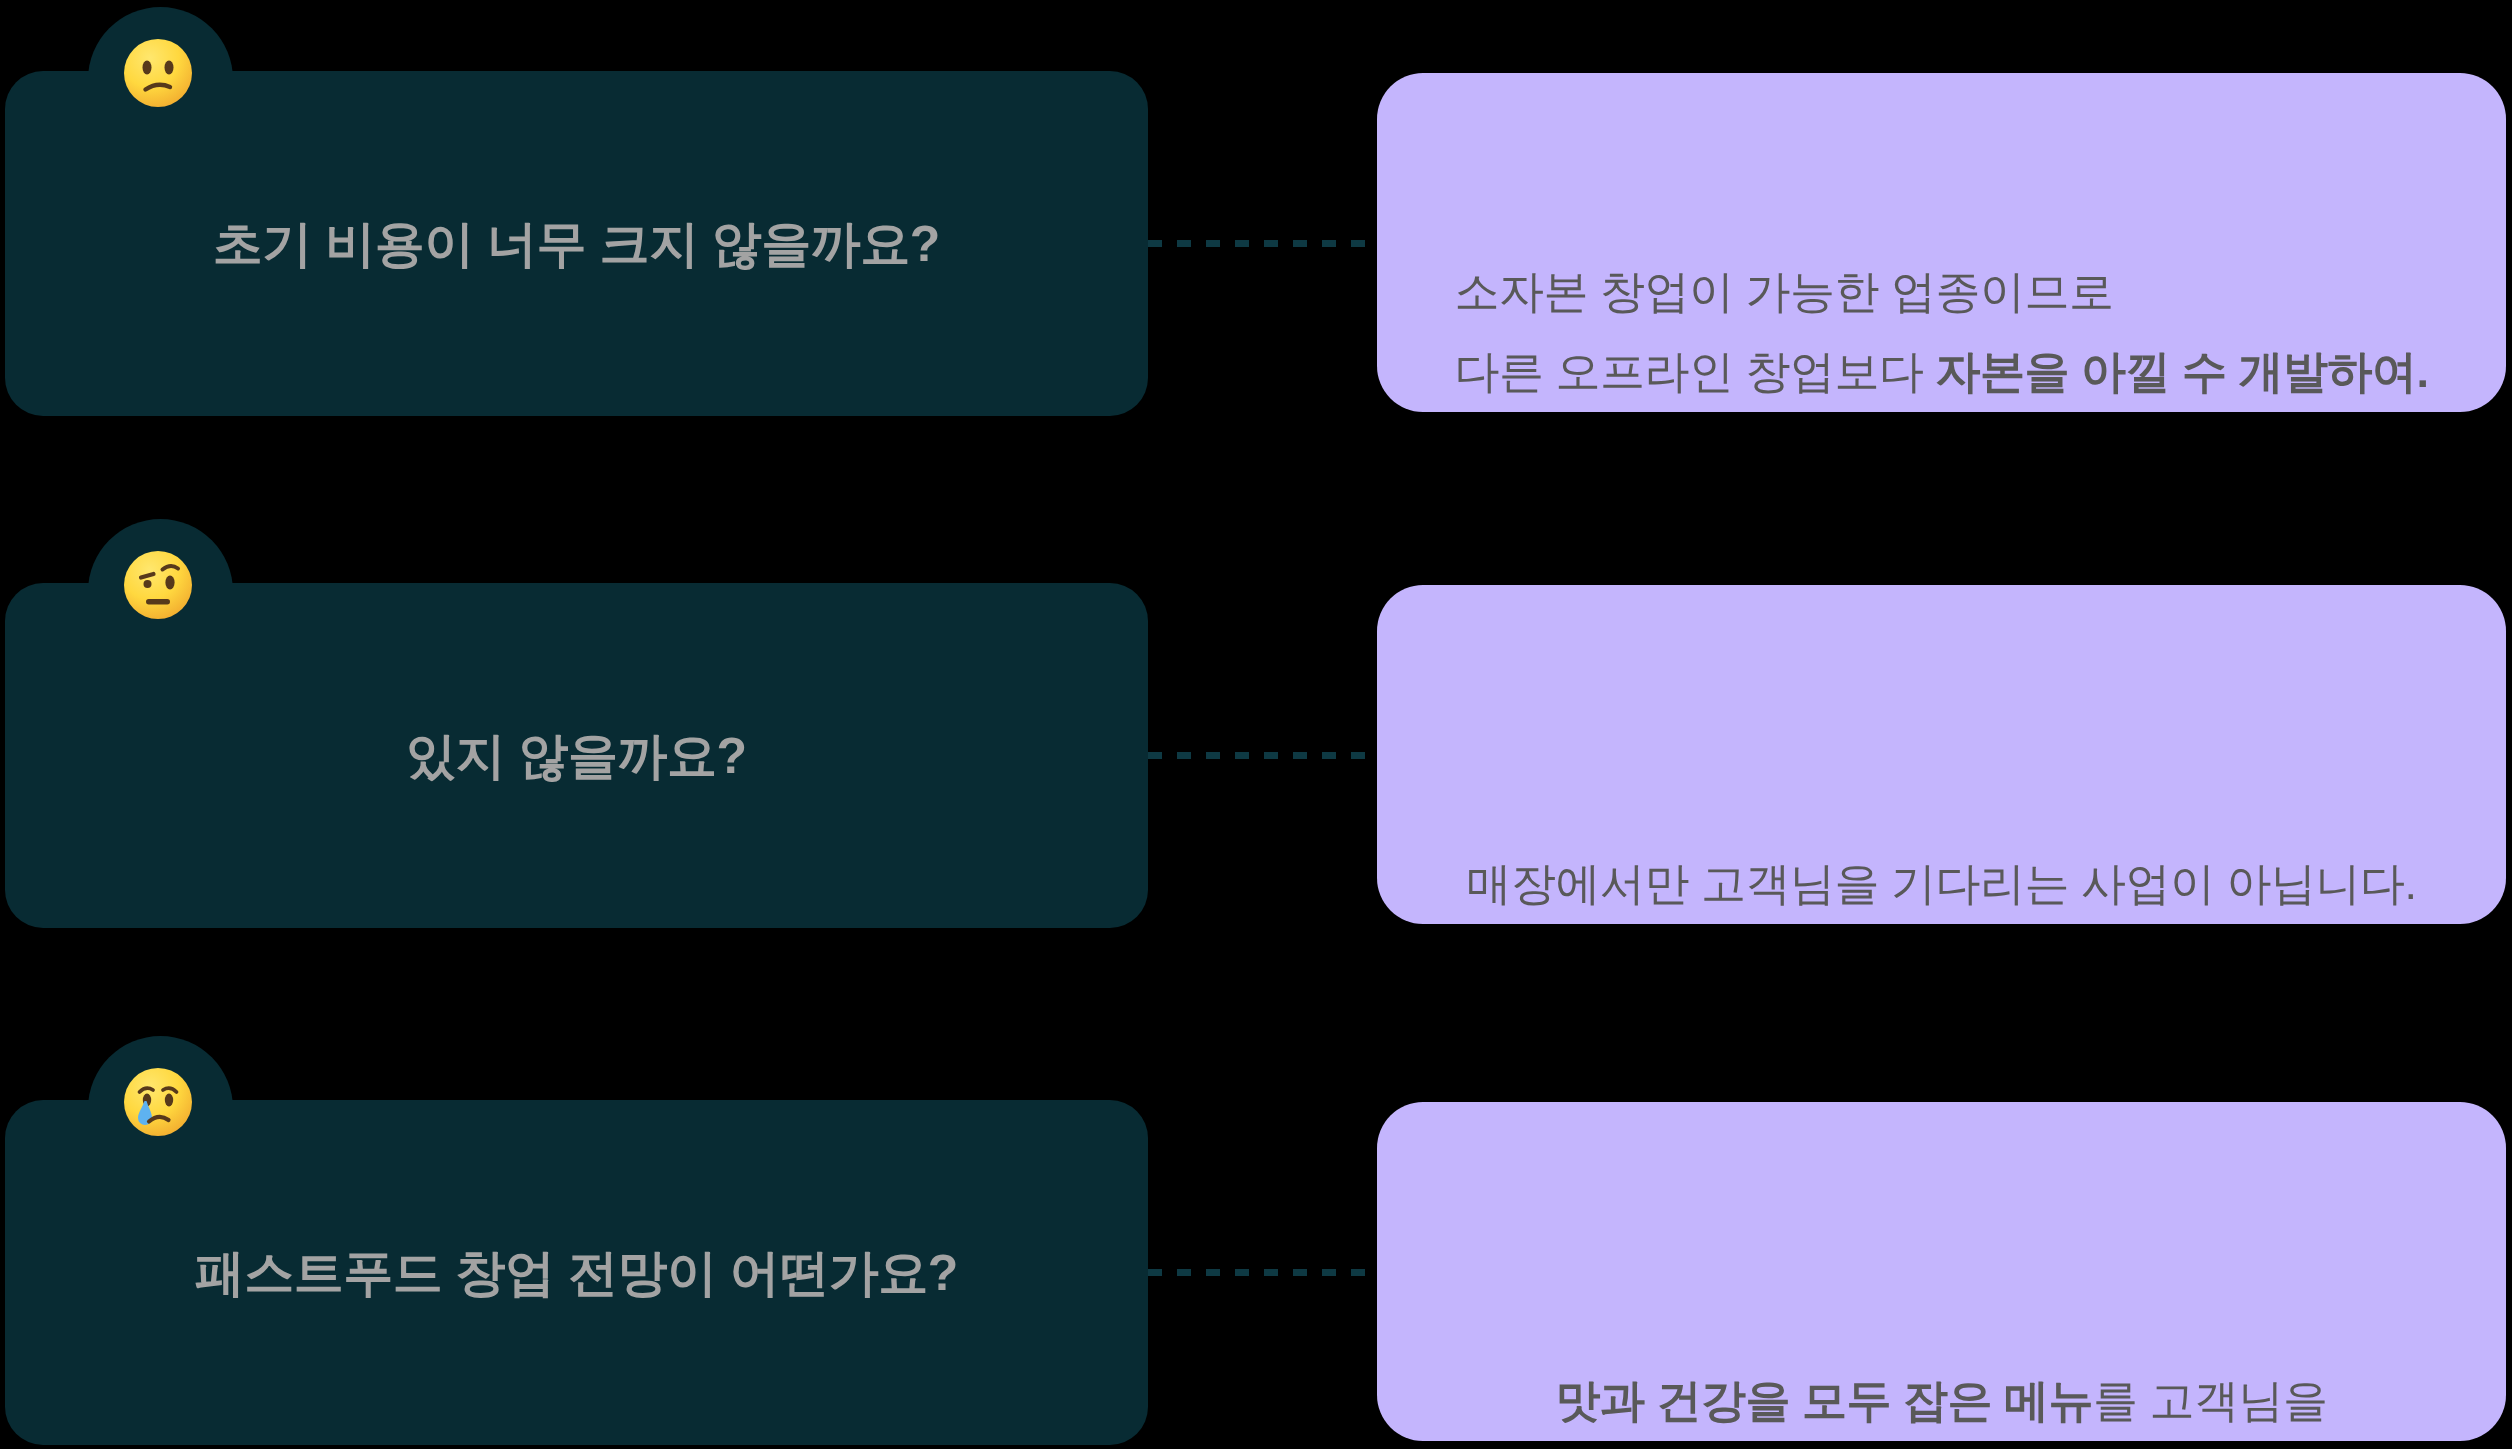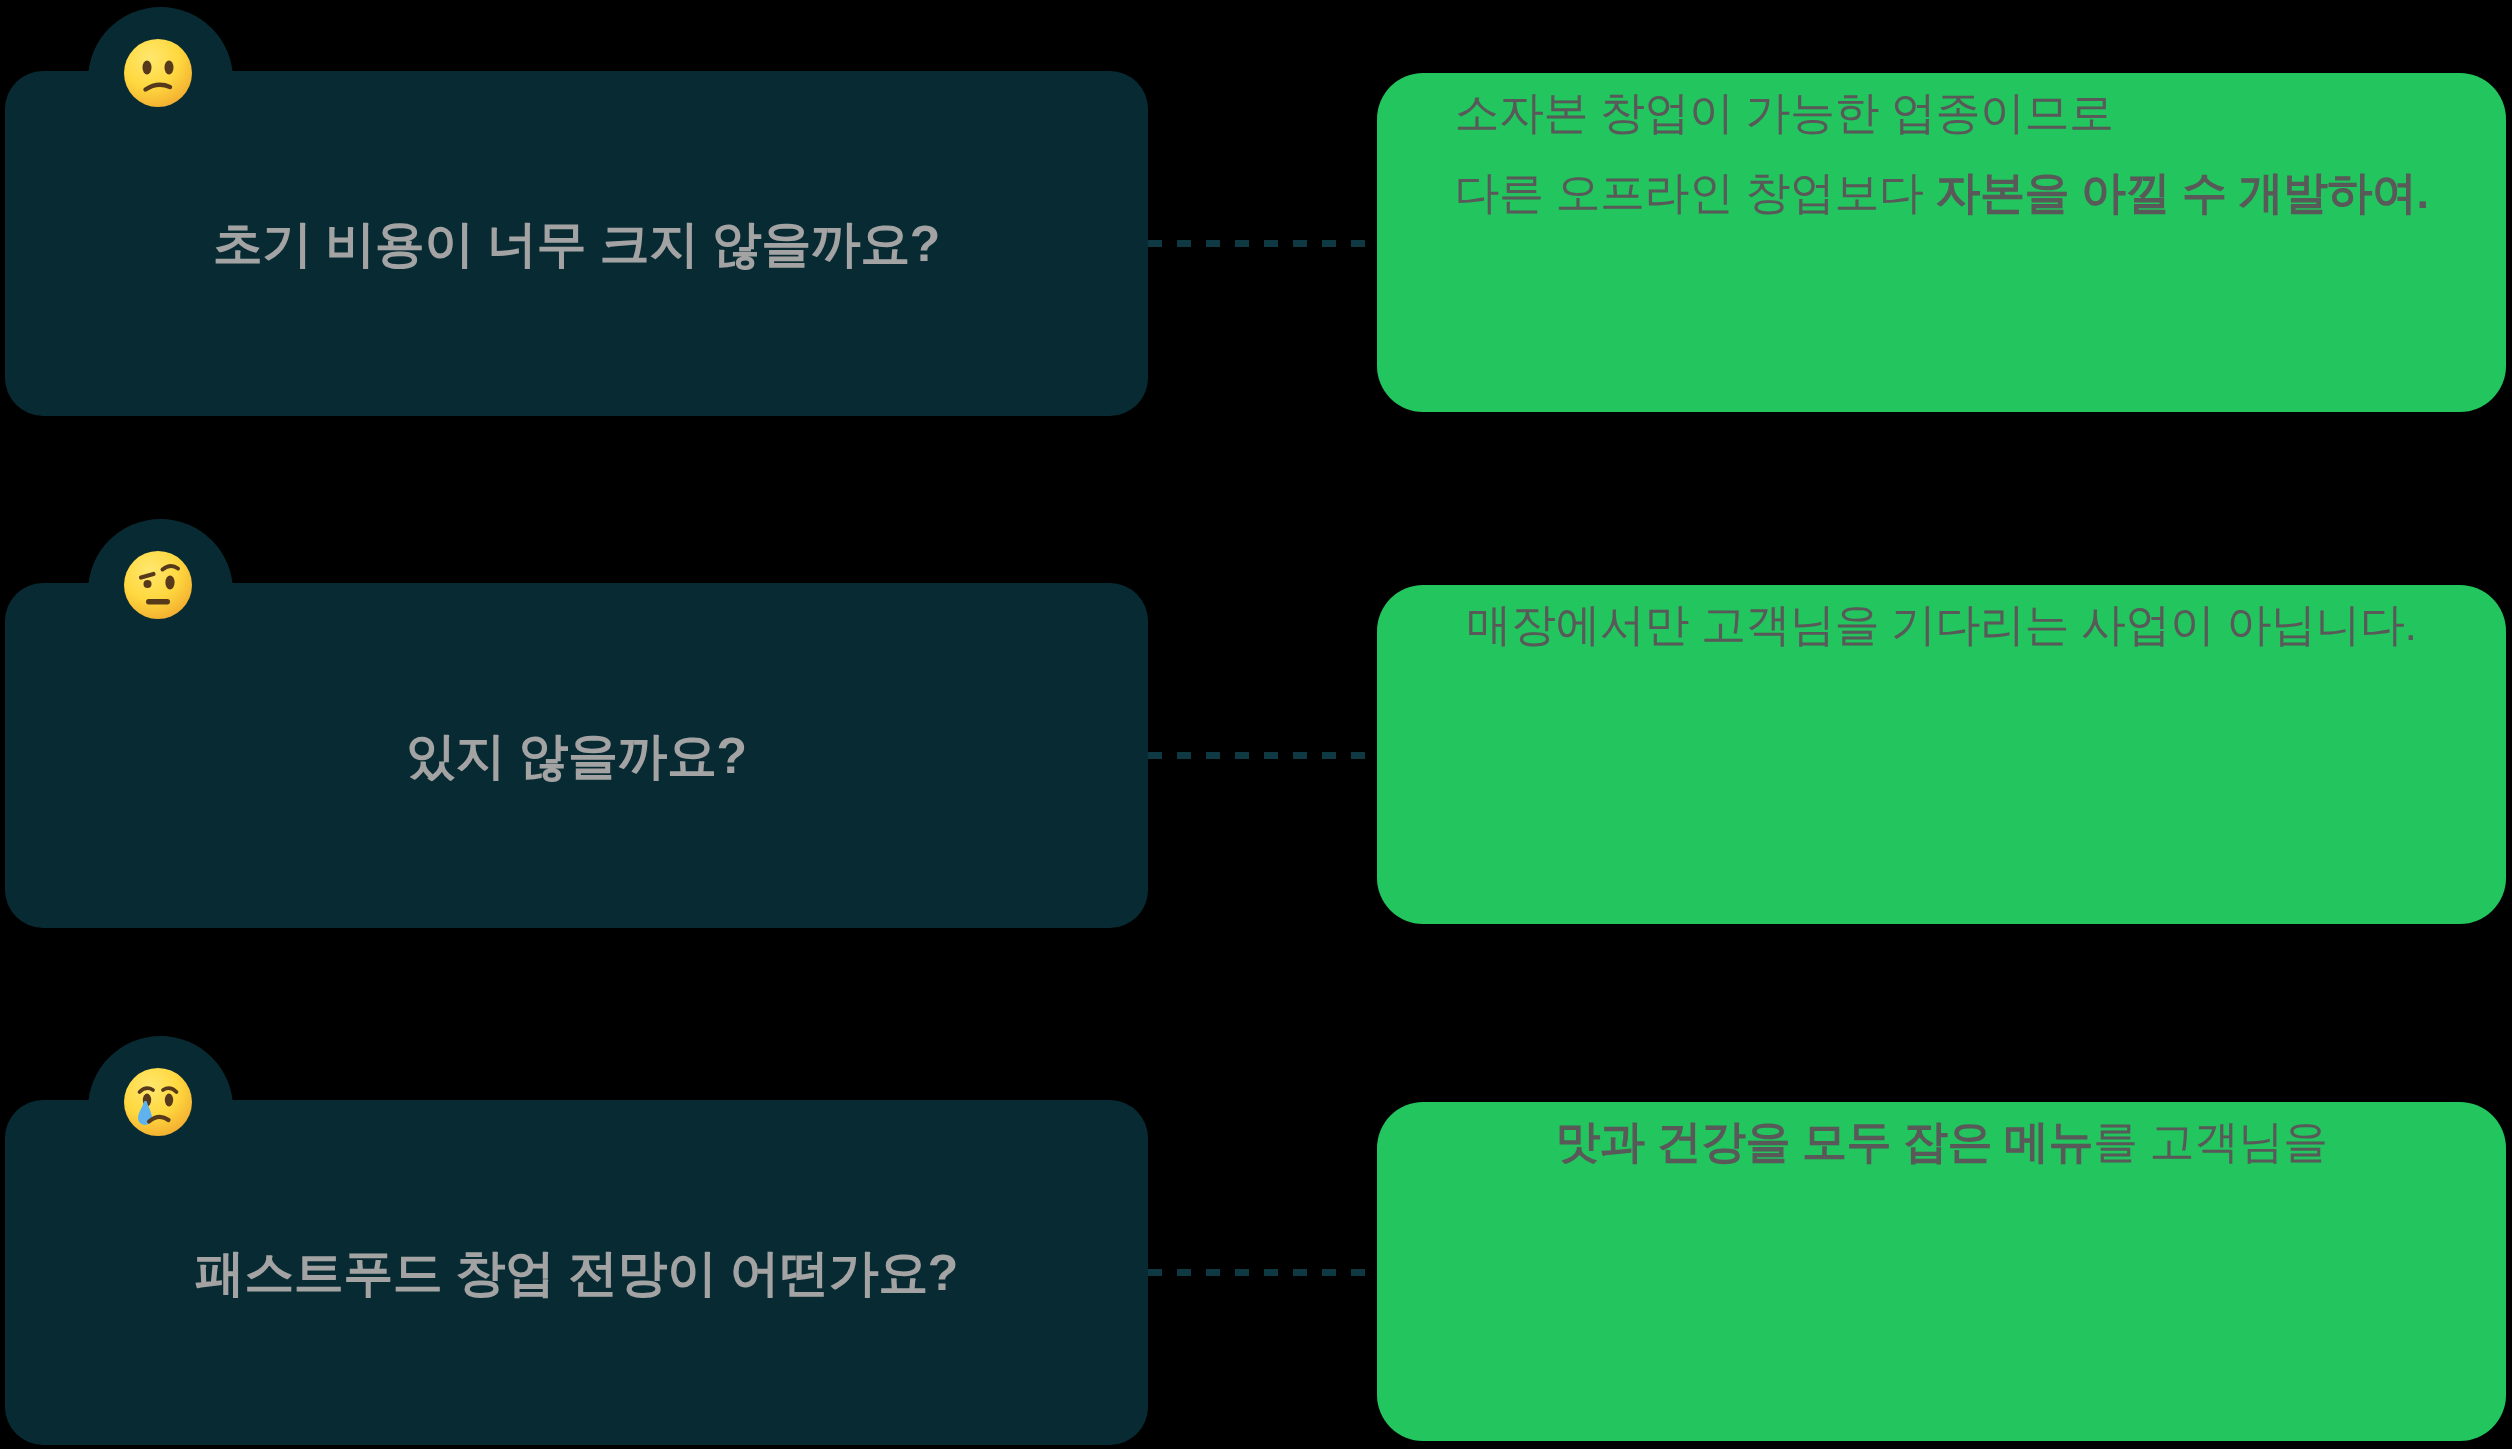--- a/index.html
+++ b/index.html
@@ -29,22 +29,22 @@
   .emoji{position:absolute;left:122px;top:-34px;width:72px;height:72px;}
   .emoji svg{display:block;width:72px;height:72px;}
   .connector{
     position:absolute;left:1148px;top:169px;
     width:229px;height:6.7px;
     background:repeating-linear-gradient(90deg,#0e3943 0 14.3px,transparent 14.3px 29px);
   }
   .abox{
     position:absolute;left:1377px;top:1.9px;
     width:1129px;height:339px;
-    background:#22c55e;border-radius:46px;
-    display:flex;align-items:flex-start;justify-content:center;
+    background:#c4b5fd;border-radius:46px;
+    display:flex;align-items:flex-end;justify-content:center;
   }
   .atext{
     color:#595959;font-size:45px;line-height:80px;font-weight:400;
     text-align:left;letter-spacing:-0.5px;
   }
   .line{display:block;white-space:nowrap;}
   .b{font-weight:800;}
 </style>
 </head>
 <body>

